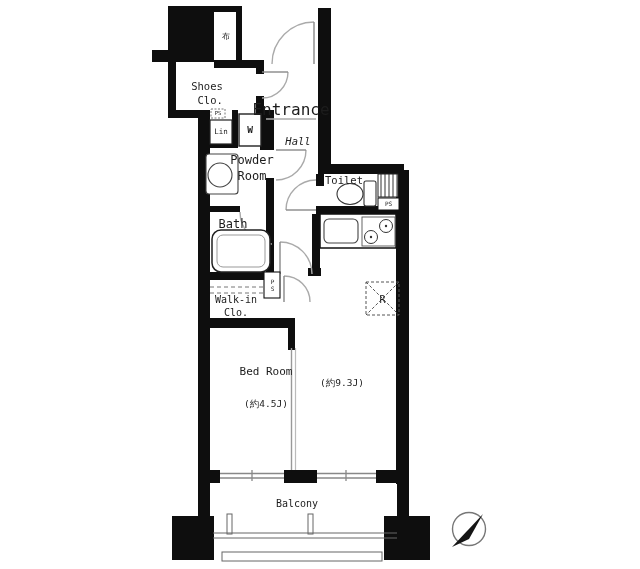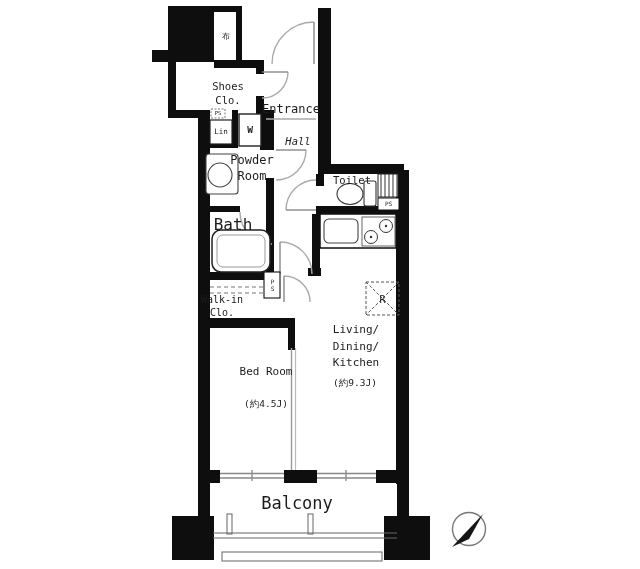--- a/index.html
+++ b/index.html
@@ -136,37 +136,34 @@
       <rect x="308" y="514" width="5" height="20"></rect>
     </g>
 
     <g>
       <circle cx="469" cy="529" r="16.5" fill="#fff" stroke="#777" stroke-width="1.4"></circle>
       <path d="M 483 514 L 452 547 L 469 539 Z" fill="#151515"></path>
     </g>
   </svg>
 
   <div class="lb" style="left:226px;top:37px;font-size:8px;">布</div>
-  <div class="lb" style="left:228px;top:94px;font-size:10.5px;">Shoes
+  <div class="lb" style="left:207px;top:94px;font-size:10.5px;text-align:right;">Shoes
 Clo.</div>
-  <div class="lb" style="left:291px;top:110px;font-size:12px;">Entrance</div>
+  <div class="lb" style="left:291px;top:110px;font-size:16px;">Entrance</div>
   <div class="lb" style="left:250px;top:130px;font-size:9.5px;font-weight:bold;">W</div>
   <div class="lb" style="left:221px;top:132px;font-size:7.5px;">Lin</div>
   <div class="lb" style="left:218px;top:113.5px;font-size:5.5px;">PS</div>
   <div class="lb" style="left:252px;top:169px;font-size:12px;">Powder
 Room</div>
   <div class="lb" style="left:298px;top:142px;font-size:10.5px;font-style:italic;">Hall</div>
-  <div class="lb" style="left:344px;top:181px;font-size:10.5px;margin-left:8px;">Toilet</div>
+  <div class="lb" style="left:344px;top:181px;font-size:10.5px;">Toilet</div>
   <div class="lb" style="left:388.5px;top:204px;font-size:6px;">PS</div>
-  <div class="lb" style="left:233px;top:225px;font-size:16px;">Bath</div>
-  <div class="lb" style="left:222px;top:306px;font-size:10px;">Walk-in
+  <div class="lb" style="left:233px;top:225px;font-size:12px;">Bath</div>
+  <div class="lb" style="left:236px;top:306px;font-size:10px;">Walk-in
 Clo.</div>
   <div class="lb vert" style="left:272px;top:285px;font-size:6px;">PS</div>
   <div class="lb" style="left:382.5px;top:299px;font-size:10px;">R</div>
-  <div class="lb" style="left:356px;top:347px;font-size:11px;line-height:1.5;">Living/
-Dining/
-Kitchen</div>
-  <div class="lb" style="left:355px;top:383px;font-size:9.5px;">(約9.3J)</div>
+  <div class="lb" style="left:342px;top:383px;font-size:9.5px;">(約9.3J)</div>
   <div class="lb" style="left:266px;top:372px;font-size:11px;">Bed Room</div>
   <div class="lb" style="left:266px;top:404px;font-size:9.5px;">(約4.5J)</div>
-  <div class="lb" style="left:297px;top:503px;font-size:17px;">Balcony</div>
+  <div class="lb" style="left:297px;top:503px;font-size:10px;">Balcony</div>
 
 </div>
 
 </body></html>

